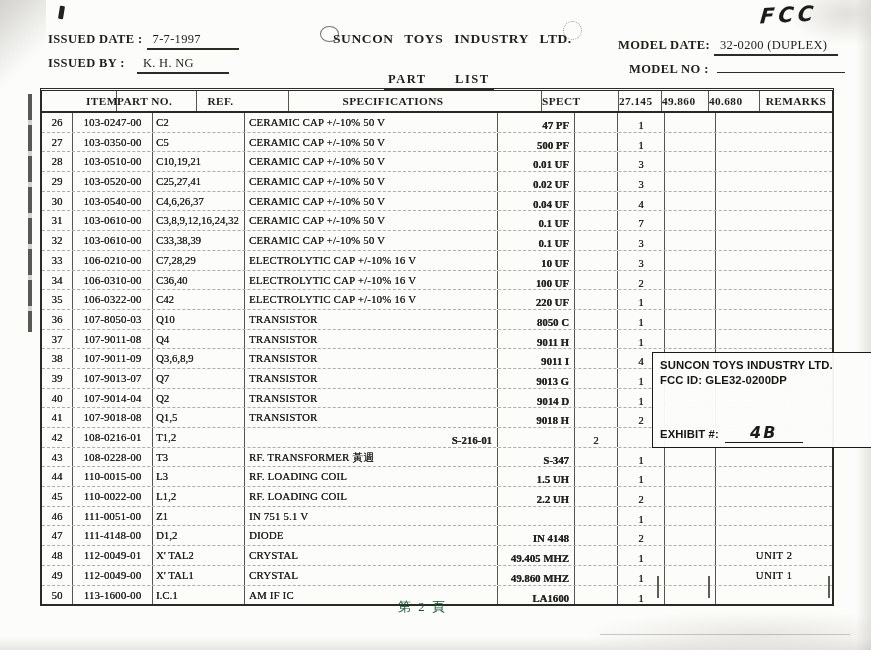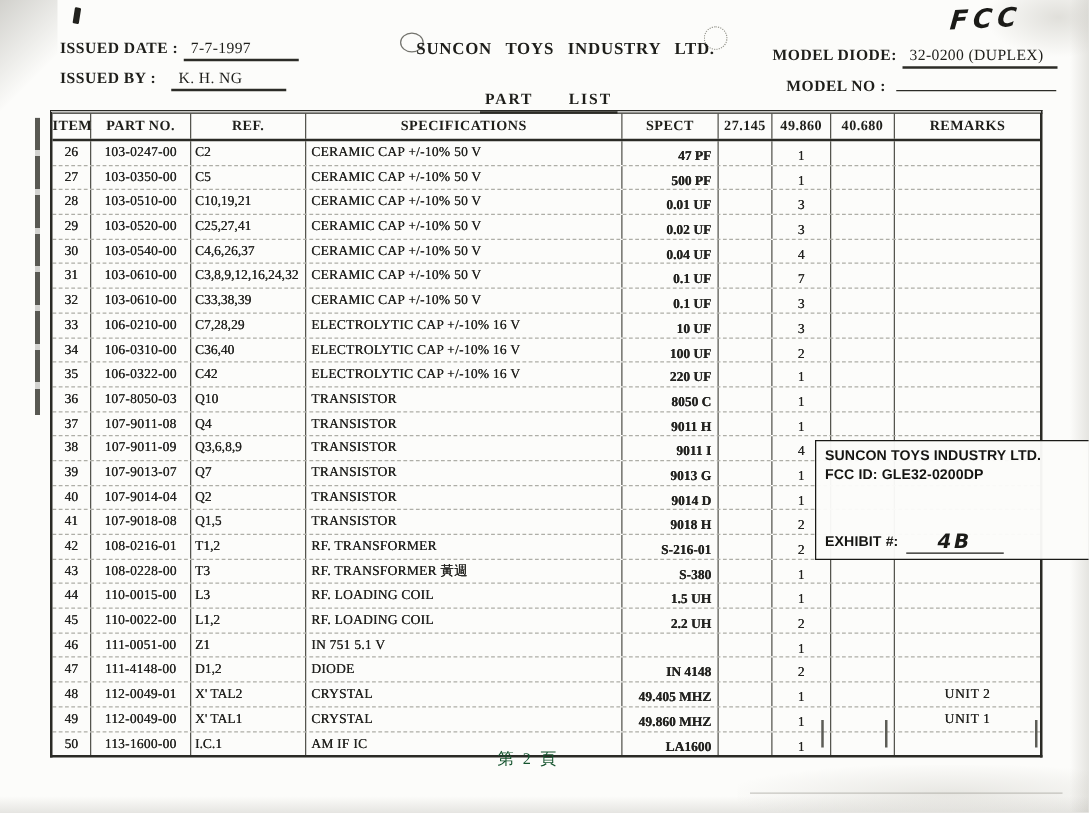--- a/index.html
+++ b/index.html
@@ -53,21 +53,21 @@
   .ptable { position:absolute; left:40px; top:88px; width:790px;
     border:2px solid #2a2a25; border-top:3px double #2a2a25; border-left-width:2.5px;
     background:transparent; }
   .trow { display:grid; grid-template-columns:30px 80px 92px 253px 77px 43px 47px 51px auto; }
   .thead-row { height:20px; line-height:20px; border-bottom:2px solid #2a2a25; }
   .tbody .trow { height:18.7px; line-height:18.7px; border-bottom:1px dashed rgba(95,95,84,.5); }
   .tbody .trow:last-child { border-bottom:none; }
   .cell { overflow:visible; white-space:nowrap; border-left:1px solid rgba(55,55,47,.85);
     font-size:10.8px; }
   .cell:first-child { border-left:none; }
-  .thead-row .cell { font-weight:bold; font-size:11.3px; text-align:center; letter-spacing:.4px; }
+  .thead-row .cell { font-weight:bold; font-size:11.3px; text-align:center; letter-spacing:.4px;margin-left:44px; }
   .c-item { text-align:center; }
   .c-part { text-align:center; letter-spacing:.2px; }
   .c-ref  { padding-left:3px; }
   .c-spec { padding-left:4px; letter-spacing:.2px; }
   .c-spect { text-align:right; padding-right:5px;font-weight:bold; }
   .c-qty  { text-align:center; }
   .c-rem  { text-align:center; letter-spacing:.5px; }
   .tbody .c-spect span, .tbody .c-qty span { position:relative; top:3px; display:inline-block; }
   .tbody .cell { color:#232320; text-shadow:.2px 0 0 currentColor; }
 
@@ -114,21 +114,21 @@
   </div>
   <div class="hdr-line issued-by">
     <span class="hdr-label">ISSUED BY :</span>&nbsp;&nbsp;
     <span class="u-value">K. H. NG</span>
   </div>
 
   <div class="company">SUNCON TOYS INDUSTRY LTD.</div>
   <div class="doc-title">PART LIST</div>
 
   <div class="hdr-line model-name">
-    <span class="hdr-label">MODEL DIODE:</span>
+    <span class="hdr-label">MODEL DATE:</span>
     <span class="u-value">32-0200 (DUPLEX)</span>
   </div>
   <div class="hdr-line model-no">
     <span class="hdr-label">MODEL NO :</span>&nbsp;
     <span class="blank-line"></span>
   </div>
 
   <div class="ptable">
     <div class="trow thead-row">
       <div class="cell">ITEM</div>
@@ -315,33 +315,32 @@
       <div class="cell c-spect"><span>9018 H</span></div>
       <div class="cell c-qty"><span></span></div>
       <div class="cell c-qty"><span>2</span></div>
       <div class="cell c-qty"><span></span></div>
       <div class="cell c-rem"></div>
     </div>
         <div class="trow">
       <div class="cell c-item">42</div>
       <div class="cell c-part">108-0216-01</div>
       <div class="cell c-ref">T1,2</div>
-      <div class="cell c-spec">RF. TRANSFORMER</div>
       <div class="cell c-spect"><span>S-216-01</span></div>
       <div class="cell c-qty"><span></span></div>
       <div class="cell c-qty"><span>2</span></div>
       <div class="cell c-qty"><span></span></div>
       <div class="cell c-rem"></div>
     </div>
         <div class="trow">
       <div class="cell c-item">43</div>
       <div class="cell c-part">108-0228-00</div>
       <div class="cell c-ref">T3</div>
       <div class="cell c-spec">RF. TRANSFORMER 黃週</div>
-      <div class="cell c-spect"><span>S-380</span></div>
+      <div class="cell c-spect"><span>S-347</span></div>
       <div class="cell c-qty"><span></span></div>
       <div class="cell c-qty"><span>1</span></div>
       <div class="cell c-qty"><span></span></div>
       <div class="cell c-rem"></div>
     </div>
         <div class="trow">
       <div class="cell c-item">44</div>
       <div class="cell c-part">110-0015-00</div>
       <div class="cell c-ref">L3</div>
       <div class="cell c-spec">RF. LOADING COIL</div>

